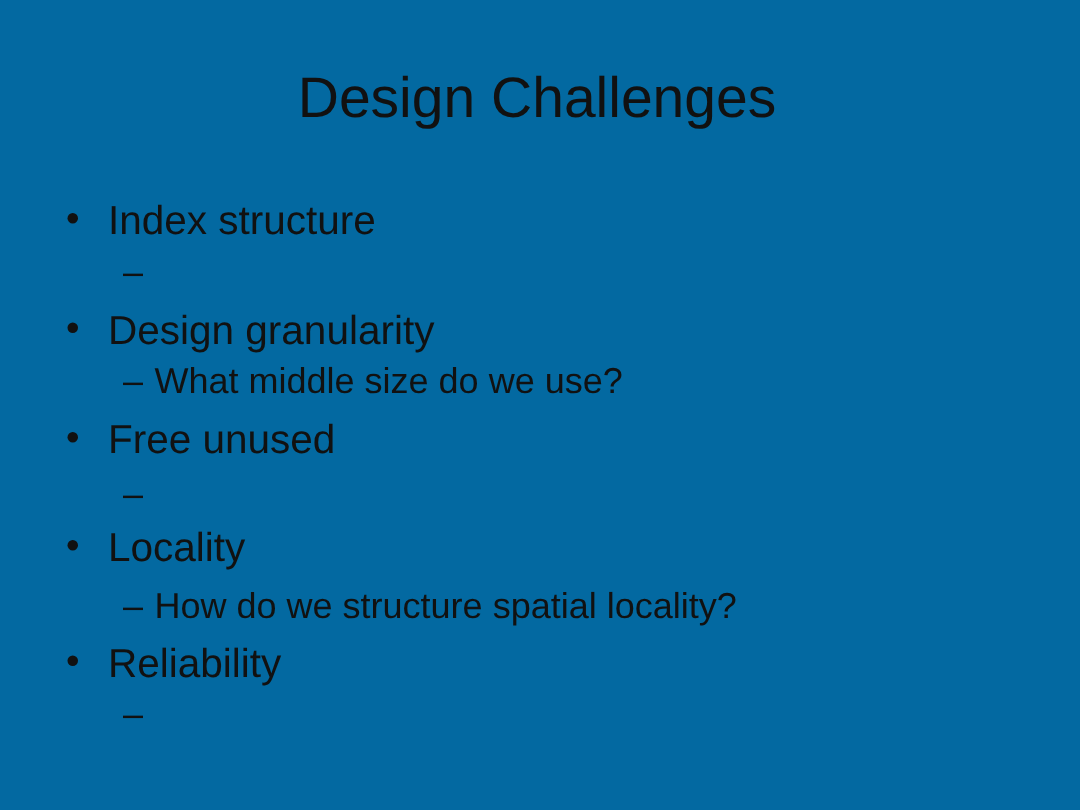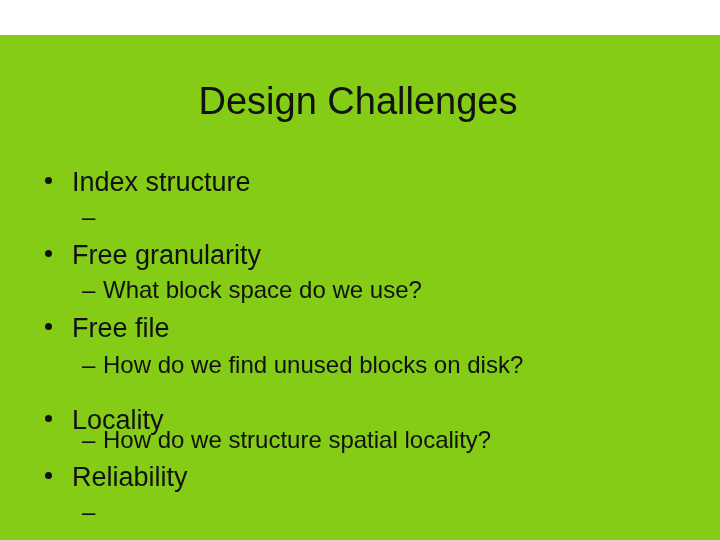--- a/index.html
+++ b/index.html
@@ -11,22 +11,21 @@
     height: 540px;
     background: #ffffff;
     position: relative;
     overflow: hidden;
     font-family: "Liberation Sans", "DejaVu Sans", sans-serif;
     color: #111111;
   }
   .slide {
     position: absolute;
     inset: 0;
-    background: #84cc16;
-    margin-top: 35px;
+    background: #0369a1;
   }
   .title {
     position: absolute;
     top: 47px;
     left: 0;
     width: 716px;
     text-align: center;
     font-size: 38px;
     line-height: 1;
     letter-spacing: 0px;
@@ -75,21 +74,21 @@
     left: 103px;
     top: 0;
   }
   
   .row-m0 { top: 134px; }
   .row-s0 { top: 170px; }
   .row-m1 { top: 207px; }
   .row-s1 { top: 243px; }
   .row-m2 { top: 280px; }
   .row-s2 { top: 318px; }
-  .row-m3 { top: 372px; }
+  .row-m3 { top: 352px; }
   .row-s3 { top: 393px; }
   .row-m4 { top: 429px; }
   .row-s4 { top: 465px; }
 </style>
 </head>
 <body>
 
 <div class="slide">
 
   <div class="title">Design Challenges</div>
@@ -97,34 +96,33 @@
   <div class="bullet-row row-m0">
     <span class="dot"></span>
     <span class="label">Index structure</span>
   </div>
   <div class="sub-row row-s0">
     <span class="dash">–</span>
   </div>
 
   <div class="bullet-row row-m1">
     <span class="dot"></span>
-    <span class="label">Free granularity</span>
+    <span class="label">Design granularity</span>
   </div>
   <div class="sub-row row-s1">
     <span class="dash">–</span>
-    <span class="text">What block space do we use?</span>
+    <span class="text">What middle size do we use?</span>
   </div>
 
   <div class="bullet-row row-m2">
     <span class="dot"></span>
-    <span class="label">Free file</span>
+    <span class="label">Free unused</span>
   </div>
   <div class="sub-row row-s2">
     <span class="dash">–</span>
-    <span class="text">How do we find unused blocks on disk?</span>
   </div>
 
   <div class="bullet-row row-m3">
     <span class="dot"></span>
     <span class="label">Locality</span>
   </div>
   <div class="sub-row row-s3">
     <span class="dash">–</span>
     <span class="text">How do we structure spatial locality?</span>
   </div>

